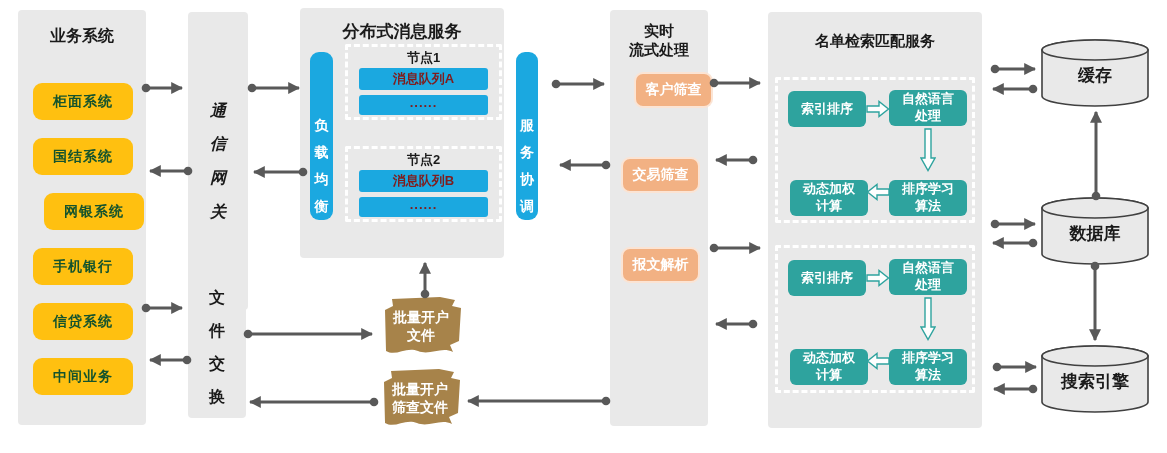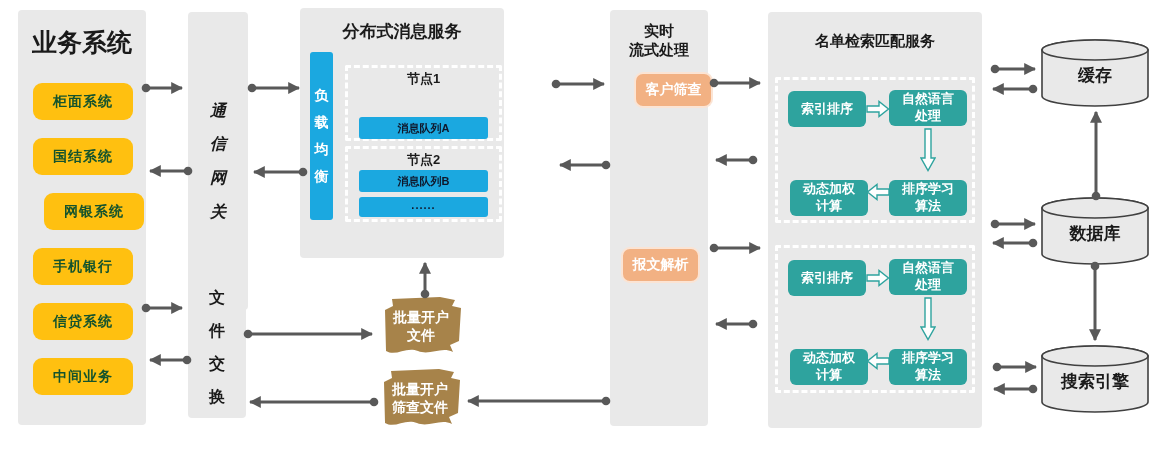--- a/index.html
+++ b/index.html
@@ -5,49 +5,49 @@
   html,body{margin:0;padding:0;background:#fff;}
   .stage{
     position:relative;width:1167px;height:453px;background:#fff;overflow:hidden;
     font-family:"Liberation Sans","DejaVu Sans",sans-serif;
     -webkit-font-smoothing:antialiased;
   }
   .panel{position:absolute;background:var(--c-panel,#e9e9e9);border-radius:4px;}
   .ptitle{font-weight:bold;color:#1a1a1a;text-align:center;}
 
   
-  .biz-title{position:absolute;left:0;right:0;top:16px;font-size:25px;}
+  .biz-title{position:absolute;left:0;right:0;top:16px;font-size:16px;}
   .ybox{
     position:absolute;left:15px;width:100px;height:37px;border-radius:9px;
     background:var(--c-yellow,#ffc010);color:#14532d;font-weight:bold;font-size:14px;
     display:flex;align-items:center;justify-content:center;letter-spacing:1px;
   }
 
   
   .vstack{
     width:1.1em;text-align:center;word-break:break-all;font-weight:bold;color:#1a1a1a;
     margin:0 auto;
   }
   .vcenter{display:flex;align-items:center;justify-content:center;}
 
   
   .msg-title{position:absolute;left:0;right:0;top:12px;font-size:17px;}
   .bluebar{
-    position:absolute;width:23px;border-radius:3px;background:var(--c-blue,#1ba8e0);
-    display:flex;align-items:center;justify-content:center;
+    position:absolute;width:23px;border-radius:9px;background:var(--c-blue,#1ba8e0);
+    display:flex;align-items:flex-end;justify-content:center;
   }
   .bluebar .vstack{color:#fff;font-size:14px;line-height:1.93;}
   .nodebox{
     position:absolute;left:45px;width:157px;height:76px;border:3px dashed #fff;
     box-sizing:border-box;border-radius:2px;display:flex;flex-direction:column;
     align-items:center;padding:1px 11px 0 11px;
   }
   .nodetitle{font-weight:bold;font-size:13px;color:#1a1a1a;line-height:19px;}
   .queuebox{
-    width:100%;background:var(--c-blue,#1ba8e0);color:#0f172a;font-weight:bold;font-size:11px;
+    width:100%;background:var(--c-blue,#1ba8e0);color:#7f1d1d;font-weight:bold;font-size:13px;
     border-radius:3px;text-align:center;box-sizing:border-box;
   }
   .queuebox.q1{height:22px;line-height:22px;margin-top:1px;}
   .queuebox.q2{height:20px;line-height:16px;margin-top:5px;letter-spacing:1px;}
 
   
   .doc{position:absolute;}
   .doc svg{position:absolute;left:0;top:0;}
   .doc .doclabel{
     position:absolute;left:0;top:6px;right:0;bottom:8px;display:flex;flex-direction:column;
@@ -105,32 +105,35 @@
     <div class="vstack" style="font-size:16px;line-height:2.05;">文件交换</div>
   </div>
 
   <div class="panel" style="left:300px;top:8px;width:204px;height:250px;">
     <div class="ptitle msg-title">分布式消息服务</div>
 
     <div class="bluebar" style="left:10px;top:44px;height:168px;">
       <div class="vstack">负载均衡</div>
     </div>
 
-    <div class="nodebox" style="top:57px;gap:28px;">
+    <div class="nodebox" style="top:36px;">
       <div class="nodetitle">节点1</div>
       <div class="queuebox q1">消息队列A</div>
       <div class="queuebox q2">......</div>
     </div>
 
     <div class="nodebox" style="top:138px;">
       <div class="nodetitle">节点2</div>
       <div class="queuebox q1">消息队列B</div>
       <div class="queuebox q2">......</div>
     </div>
 
+    <div class="bluebar" style="left:216px;top:44px;height:168px;width:22px;">
+      <div class="vstack">服务协调</div>
+    </div>
   </div>
 
   <div class="doc" style="left:378px;top:296px;width:86px;height:62px;">
     <svg width="86" height="62" viewBox="0 0 86 62">
       <path d="M7,14 L15,10 L14,3 L62,1 L77,4 L74,10 L83,12 L81,45 L72,49 L75,56 C63,50 52,60 40,55 C28,50 18,61 8,55 Z" fill="var(--c-brown,#a7834a)"></path>
     </svg>
     <div class="doclabel">
       <span>批量开户</span>
       <span>文件</span>
     </div>
@@ -145,20 +148,21 @@
       <span>筛查文件</span>
     </div>
   </div>
 
   <div class="panel" style="left:610px;top:10px;width:98px;height:416px;">
     <div class="ptitle stream-title">
       <div>实时</div>
       <div>流式处理</div>
     </div>
     <div class="obox" style="top:62px;margin-left:13px;">客户筛查</div>
+    <div class="obox" style="top:147px;">交易筛查</div>
     <div class="obox" style="top:237px;">报文解析</div>
   </div>
 
   <div class="panel" style="left:768px;top:12px;width:214px;height:416px;">
     <div class="ptitle match-title">名单检索匹配服务</div>
 
     <div class="mgroup" style="top:65px;height:146px;">
       <div class="tbox" style="left:10px;top:11px;">
         <span>索引排序</span>
       </div>

